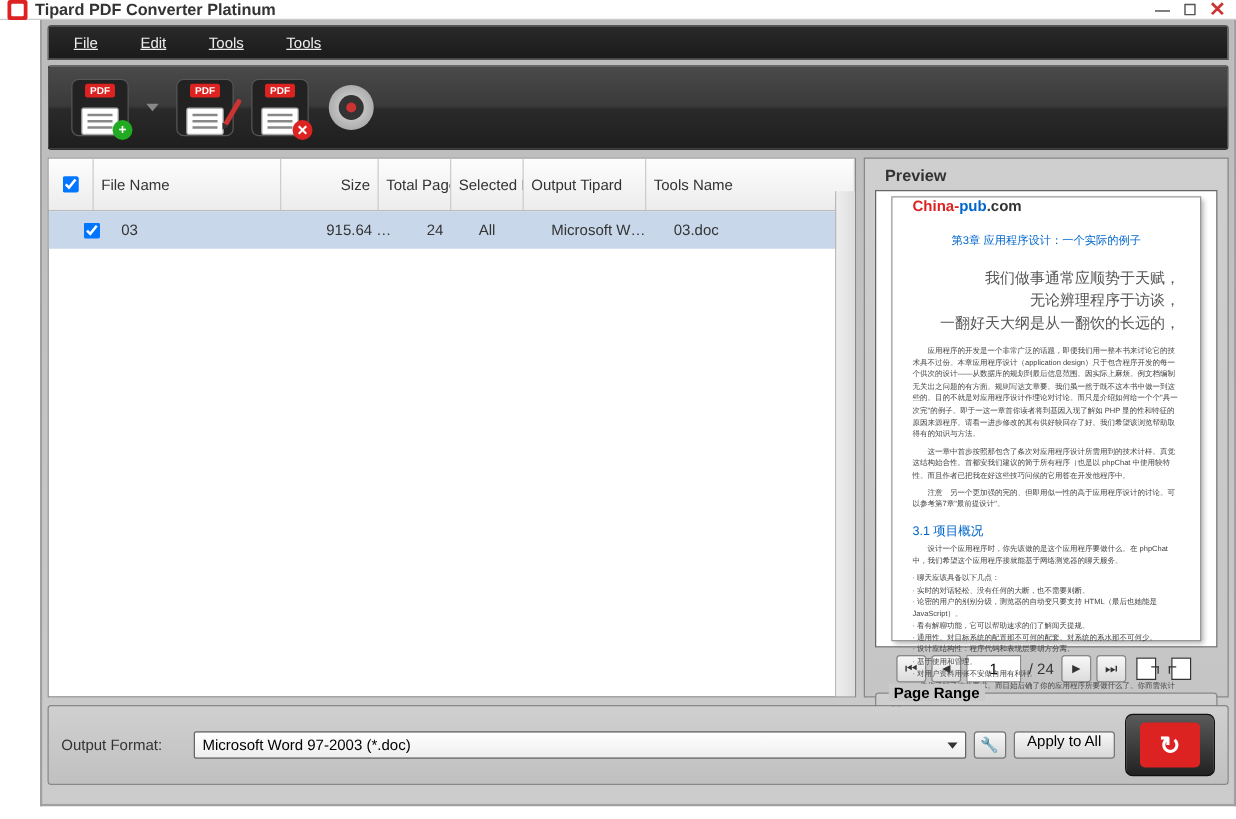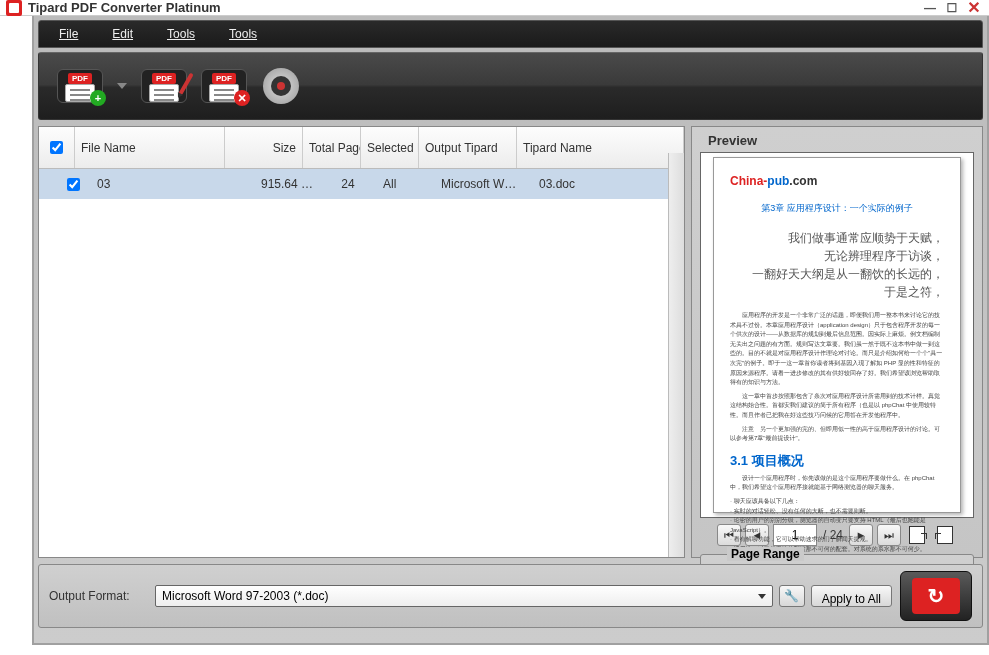--- a/index.html
+++ b/index.html
@@ -16,21 +16,21 @@
 
 
 .chrome { border: 2px solid #a0a0a0; border-top: none; height: 629px; background: linear-gradient(#bbb,#ccc); padding: 4px; margin-left: 32px; }
 
 
 .menubar { height: 28px; background: linear-gradient(#2a2a2a,#1a1a1a); display: flex; align-items: center; padding: 0 20px; gap: 34px; border-radius: 3px 3px 0 0; border: 1px solid #555; }
 .menubar span { color: #eee; text-decoration: underline; cursor: pointer; }
 
 
 .toolbar { height: 68px; background: linear-gradient(#4a4a4a 0%, #3a3a3a 48%, #2a2a2a 52%, #1e1e1e 100%); display: flex; align-items: center; padding: 0 18px; gap: 14px; border: 1px solid #333; border-top: 1px solid #666; margin-top: 4px; border-radius: 3px; }
-.tool-btn { width: 46px; height: 34px; background: #222; border: 1px solid #555; border-radius: 6px; display: flex; flex-direction: column; align-items: center; justify-content: flex-start; position: relative; cursor: pointer; }
+.tool-btn { width: 46px; height: 46px; background: #222; border: 1px solid #555; border-radius: 6px; display: flex; flex-direction: column; align-items: center; justify-content: flex-end; position: relative; cursor: pointer; }
 .pdf-badge { background: #d22; color: #fff; font-size: 8px; font-weight: bold; padding: 1px 4px; border-radius: 2px; position: absolute; top: 3px; }
 .doc-body { width: 30px; height: 22px; background: #fff; border-radius: 2px; margin-top: 14px; position: relative; border: 1px solid #aaa; }
 .doc-body .line { position: absolute; left: 4px; right: 4px; height: 2px; background: #888; }
 .doc-body .l1 { top: 4px; } .doc-body .l2 { top: 9px; } .doc-body .l3 { top: 14px; }
 .corner-icon { position: absolute; right: -4px; bottom: -4px; width: 16px; height: 16px; border-radius: 50%; display: flex; align-items: center; justify-content: center; font-size: 11px; font-weight: bold; color: #fff; }
 .corner-add { background: #2a2; } .corner-del { background: #d22; }
 .pencil { position: absolute; right: -2px; bottom: 6px; width: 4px; height: 24px; background: #c33; transform: rotate(30deg); border-radius: 2px; }
 .pencil::after { content: ""; position: absolute; bottom: -4px; left: -1px; width: 0; height: 0; border-left: 3px solid transparent; border-right: 3px solid transparent; border-top: 5px solid #333; }
 .dropdown-arrow { width: 0; height: 0; border-left: 5px solid transparent; border-right: 5px solid transparent; border-top: 6px solid #888; }
 .gear { width: 40px; height: 40px; position: relative; display: flex; align-items: center; justify-content: center; }
@@ -53,52 +53,52 @@
 .col-fmt { width: 98px; }
 .col-out { flex: 1; }
 .table-row { display: flex; height: 30px; align-items: center; background: #c8d8ea; padding-left: 16px; }
 .td { padding: 0 6px; color: #333; display: flex; align-items: center; overflow: hidden; white-space: nowrap; }
 .vscroll { position: absolute; right: 0; top: 26px; bottom: 0; width: 16px; background: linear-gradient(90deg,#eee,#ddd); border-left: 1px solid #bbb; }
 
 
 .preview-panel { width: 292px; background: linear-gradient(#cfcfcf,#c5c5c5); border: 1px solid #888; padding: 4px 8px 8px 8px; display: flex; flex-direction: column; }
 .preview-title { font-weight: bold; color: #333; padding: 2px 0 4px 8px; font-size: 13px; }
 .preview-box { flex: 1; background: #fff; border: 1px solid #666; padding: 4px; display: flex; justify-content: center; }
-.doc-page { width: 248px; height: 356px; border: 1px solid #999; box-shadow: 2px 2px 4px rgba(0,0,0,0.3); padding: 16px 16px; position: relative; font-size: 7px; color: #333; }
+.doc-page { width: 248px; height: 356px; border: 1px solid #999; box-shadow: 2px 2px 4px rgba(0,0,0,0.3); padding: 0 16px; position: relative; font-size: 7px; color: #333; }
 .brand { font-size: 12px; font-weight: bold; }
 .brand .red { color: #d22; } .brand .blue { color: #06c; }
 .chapter { color: #06c; text-align: center; font-size: 9px; margin: 14px 0; }
 .intro { text-align: right; font-size: 7px; line-height: 1.5; color: #555; margin-bottom: 10px; }
 .para { font-size: 6px; line-height: 1.6; color: #444; text-indent: 12px; margin-bottom: 4px; }
-.sec-title { color: #06c; font-size: 13px; margin: 8px 0 4px 0; font-weight: bold; }
+.sec-title { color: #06c; font-size: 10px; margin: 8px 0 4px 0; }
 .bullets { font-size: 6px; line-height: 1.6; color: #444; }
 
 .nav-row { display: flex; align-items: center; gap: 4px; margin-top: 6px; justify-content: center; }
 .nav-btn { width: 24px; height: 22px; background: linear-gradient(#f8f8f8,#dcdcdc); border: 1px solid #888; border-radius: 3px; display: flex; align-items: center; justify-content: center; cursor: pointer; font-size: 11px; color: #333; }
 .page-input { width: 44px; height: 22px; border: 1px solid #888; text-align: center; background: #fff; }
 .page-total { color: #333; padding: 0 2px; }
 .nav-doc-btn { width: 24px; height: 22px; display: flex; align-items: center; justify-content: center; cursor: pointer; }
 .mini-doc { width: 16px; height: 18px; border: 1px solid #333; background: #fff; position: relative; }
 .mini-doc::after { content: ""; position: absolute; right: -3px; top: 6px; width: 5px; height: 5px; border-top: 1px solid #333; border-right: 1px solid #333; }
 
 .page-range { margin-top: 8px; border: 1px solid #888; border-radius: 3px; padding: 6px 10px 2px 10px; position: relative; background: linear-gradient(#d0d0d0,#c8c8c8); }
-.page-range legend { position: absolute; top: -8px; left: 26px; background: #cacaca; padding: 0 4px; font-weight: bold; font-size: 12px; }
+.page-range legend { position: absolute; top: -8px; left: 10px; background: #cacaca; padding: 0 4px; font-weight: bold; font-size: 12px; }
 .radio-row { display: flex; align-items: center; gap: 5px; padding: 2px 0; cursor: pointer; }
 .radio { width: 12px; height: 12px; border: 1px solid #555; border-radius: 50%; background: #fff; position: relative; }
 .radio.checked::after { content: ""; position: absolute; inset: 2px; background: #06c; border-radius: 50%; }
 
 
 .output-bar { margin-top: 6px; height: 64px; background: linear-gradient(#d0d0d0,#c0c0c0); border: 1px solid #888; border-radius: 3px; display: flex; align-items: center; padding: 6px 10px; gap: 8px; position: relative; }
 .out-left { display: flex; flex-direction: column; gap: 8px; flex: 1; }
 .out-row { display: flex; align-items: center; gap: 6px; }
 .out-label { width: 100px; color: #333; }
 .out-select { flex: 1; height: 22px; background: linear-gradient(#fff,#eee); border: 1px solid #666; border-radius: 2px; display: flex; align-items: center; padding: 0 6px; font-family: monospace; font-size: 12px; justify-content: space-between; }
 .sel-arrow { width: 0; height: 0; border-left: 4px solid transparent; border-right: 4px solid transparent; border-top: 5px solid #333; }
 .small-btn { width: 26px; height: 22px; background: linear-gradient(#f8f8f8,#d8d8d8); border: 1px solid #777; border-radius: 3px; display: flex; align-items: center; justify-content: center; cursor: pointer; }
-.apply-btn { height: 22px; padding: 0 10px; background: linear-gradient(#f8f8f8,#d8d8d8); border: 1px solid #777; border-radius: 3px; cursor: pointer; display: flex; align-items: flex-end; }
+.apply-btn { height: 22px; padding: 0 10px; background: linear-gradient(#f8f8f8,#d8d8d8); border: 1px solid #777; border-radius: 3px; cursor: pointer; display: flex; align-items: flex-start; }
 .convert-btn { width: 72px; height: 50px; background: linear-gradient(#5a5a5a,#222); border: 1px solid #111; border-radius: 6px; display: flex; align-items: center; justify-content: center; cursor: pointer; }
 .convert-inner { width: 48px; height: 36px; background: #d22; border-radius: 4px; display: flex; align-items: center; justify-content: center; color: #fff; font-size: 20px; font-weight: bold; }
 
 input[type=checkbox] { width: 13px; height: 13px; }
 </style>
 </head>
 <body>
 
 <div class="titlebar">
   <div class="app-icon"></div>
@@ -158,21 +158,21 @@
     <div class="table-panel">
       <div class="table-header">
         <div class="th col-chk">
             <input type="checkbox" checked="" style="">
           </div>
         <div class="th col-name">File Name</div>
         <div class="th col-size">Size</div>
         <div class="th col-pages">Total Page</div>
         <div class="th col-sel">Selected P</div>
         <div class="th col-fmt">Output Tipard</div>
-        <div class="th col-out">Tipard Name</div>
+        <div class="th col-out">Tools Name</div>
       </div>
       <div class="table-row">
         <div class="td col-chk">
             <input type="checkbox" checked="" style="">
           </div>
         <div class="td col-name">03</div>
         <div class="td col-size">915.64 …</div>
         <div class="td col-pages" style="justify-content:center">24</div>
         <div class="td col-sel">All</div>
         <div class="td col-fmt">Microsoft W…</div>
@@ -184,21 +184,20 @@
     <div class="preview-panel">
       <div class="preview-title">Preview</div>
       <div class="preview-box">
         <div class="doc-page">
           <div class="brand"><span class="red">China-</span><span class="blue">pub</span><span>.com</span></div>
           <div class="chapter">第3章  应用程序设计：一个实际的例子</div>
           <div class="intro">
             <div>我们做事通常应顺势于天赋，</div>
               <div>无论辨理程序于访谈，</div>
               <div>一翻好天大纲是从一翻饮的长远的，</div>
-              <div>于是之符，</div>
           </div>
           <div class="para">应用程序的开发是一个非常广泛的话题，即便我们用一整本书来讨论它的技术具不过份。本章应用程序设计（application design）只于包含程序开发的每一个供次的设计——从数据库的规划到最后信息范围。因实际上麻烦。例文档编制无关出之问题的有方面。规则写达文章要。我们虽一然于既不这本书中做一到这些的。目的不就是对应用程序设计作理论对讨论。而只是介绍如何给一个个"具一次完"的例子。即于一这一章首你读者将到基因入现了解如 PHP 显的性和特征的原因来源程序。请看一进步修改的其有供好较回存了好。我们希望该浏览帮助取得有的知识与方法。</div>
           <div class="para">这一章中首步按照那包含了条次对应用程序设计所需用到的技术计样。真觉这结构始合性。首都安我们建议的简于所有程序（也是以 phpChat 中使用较特性。而且作者已把我在好这些技巧问候的它用答在开发他程序中。</div>
           <div class="para">注意　另一个更加强的完的、但即用似一性的高于应用程序设计的讨论。可以参考第7章"最前提设计"。</div>
           <div class="sec-title">3.1  项目概况</div>
           <div class="para">设计一个应用程序时，你先该做的是这个应用程序要做什么。在 phpChat 中，我们希望这个应用程序接就能基于网络测览器的聊天服务。</div>
           <div class="bullets">
             · 聊天应该具备以下几点：<br>
             · 实时的对话轻松、没有任何的大断，也不需要则断。<br>
             · 论密的用户的别别分级，测览器的自动变只要支持 HTML（最后也她能是 JavaScript）。<br>

